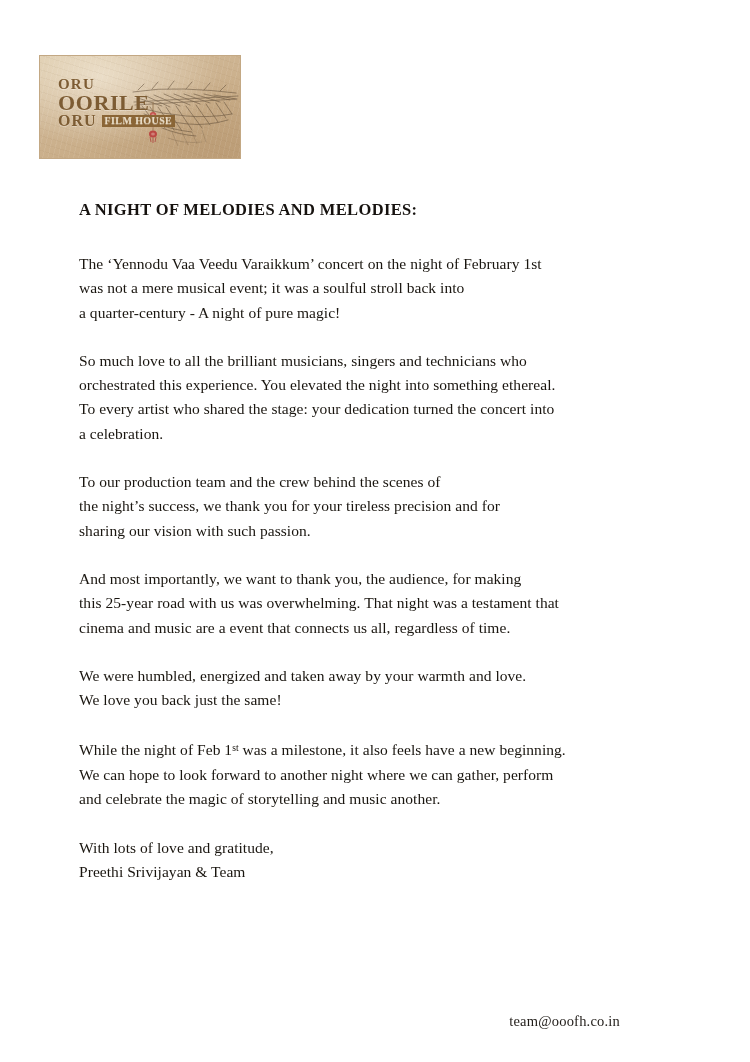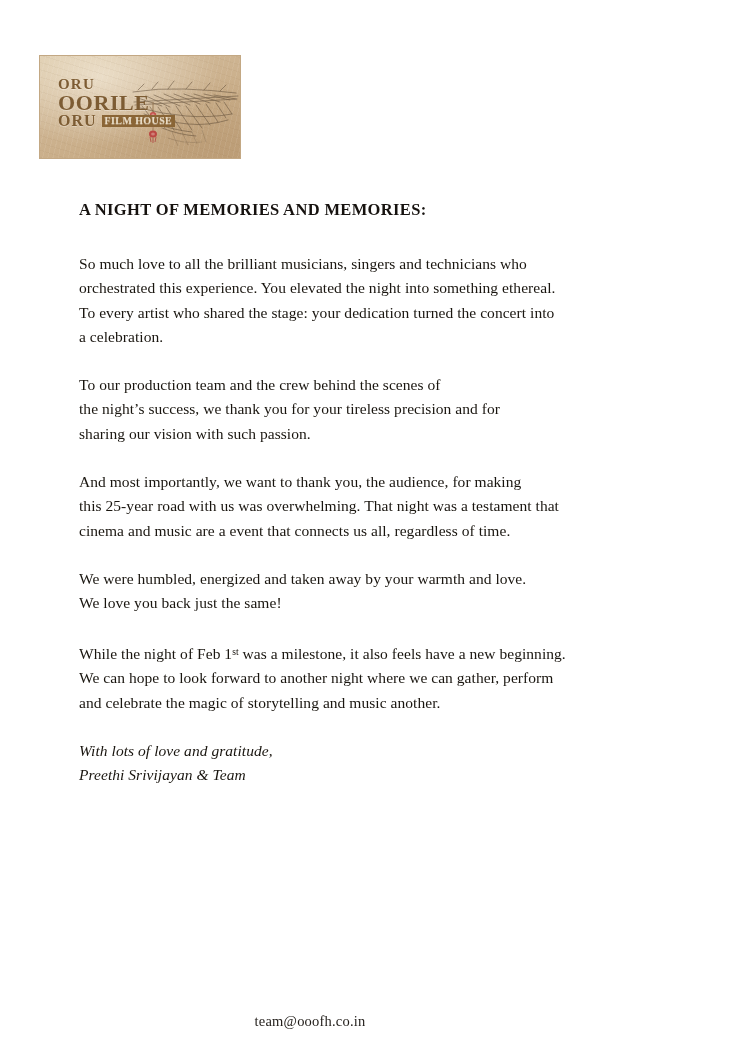--- a/index.html
+++ b/index.html
@@ -108,29 +108,29 @@
     color: #19150f;
     margin: 0 0 24px 0;
     letter-spacing: 0.05px;
   }
   .para .ln { display: block; white-space: nowrap; }
   sup.ord {
     font-size: 0.62em;
     vertical-align: 0.46em;
     letter-spacing: 0;
   }
-  .signoff { margin-bottom: 8px; font-style: italic; }
+  .signoff { margin-bottom: 8px; }
 
   
   .footer {
     position: absolute;
     left: 0;
     top: 1012px;
     width: 620px;
-    text-align: center;
+    text-align: right;
   }
   .footer-email {
     font-size: 14.5px;
     color: #201c18;
     font-family: "Liberation Serif", serif;
     letter-spacing: 0.2px;
   }
 </style>
 </head>
 <body>
@@ -177,22 +177,27 @@
       <div class="wm-2">OORILE</div>
       <div class="wm-3-row">
         <span class="wm-3">ORU</span>
         <span class="wm-tag">FILM HOUSE</span>
       </div>
     </div>
   </div>
 
   <div class="doc-body">
 
-    <h1 class="heading">A NIGHT OF MEMORIES AND MEMORIES:</h1>
-
+    <h1 class="heading">A NIGHT OF MELODIES AND MELODIES:</h1>
+
+    <p class="para">
+      <span class="ln">The ‘Yennodu Vaa Veedu Varaikkum’ concert on the night of February 1st</span>
+      <span class="ln">was not a mere musical event; it was a soulful stroll back into</span>
+      <span class="ln">a quarter-century - A night of pure magic!</span>
+    </p>
 
     <p class="para">
       <span class="ln">So much love to all the brilliant musicians, singers and technicians who</span>
       <span class="ln">orchestrated this experience. You elevated the night into something ethereal.</span>
       <span class="ln">To every artist who shared the stage: your dedication turned the concert into</span>
       <span class="ln">a celebration.</span>
     </p>
 
     <p class="para">
       <span class="ln">To our production team and the crew behind the scenes of</span>

